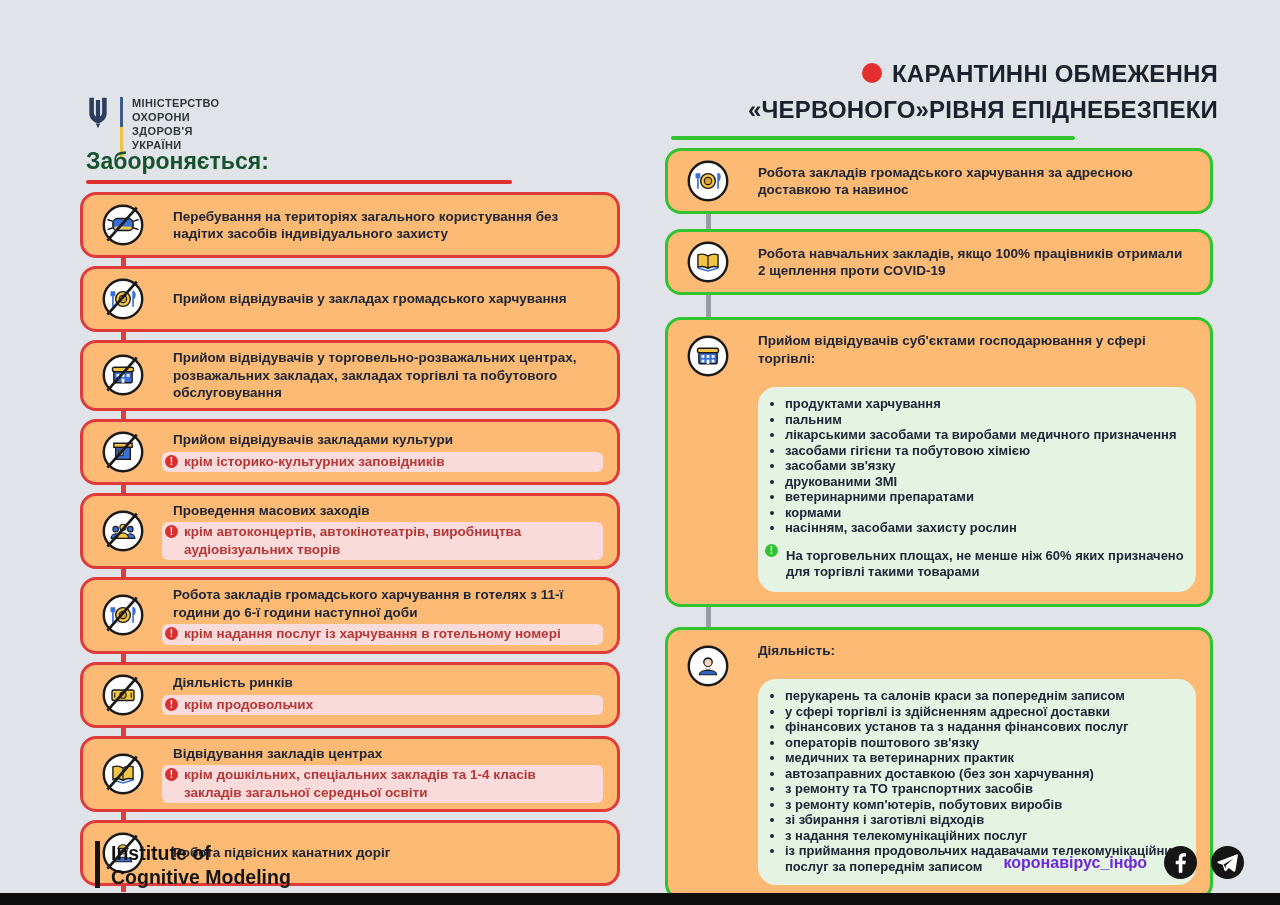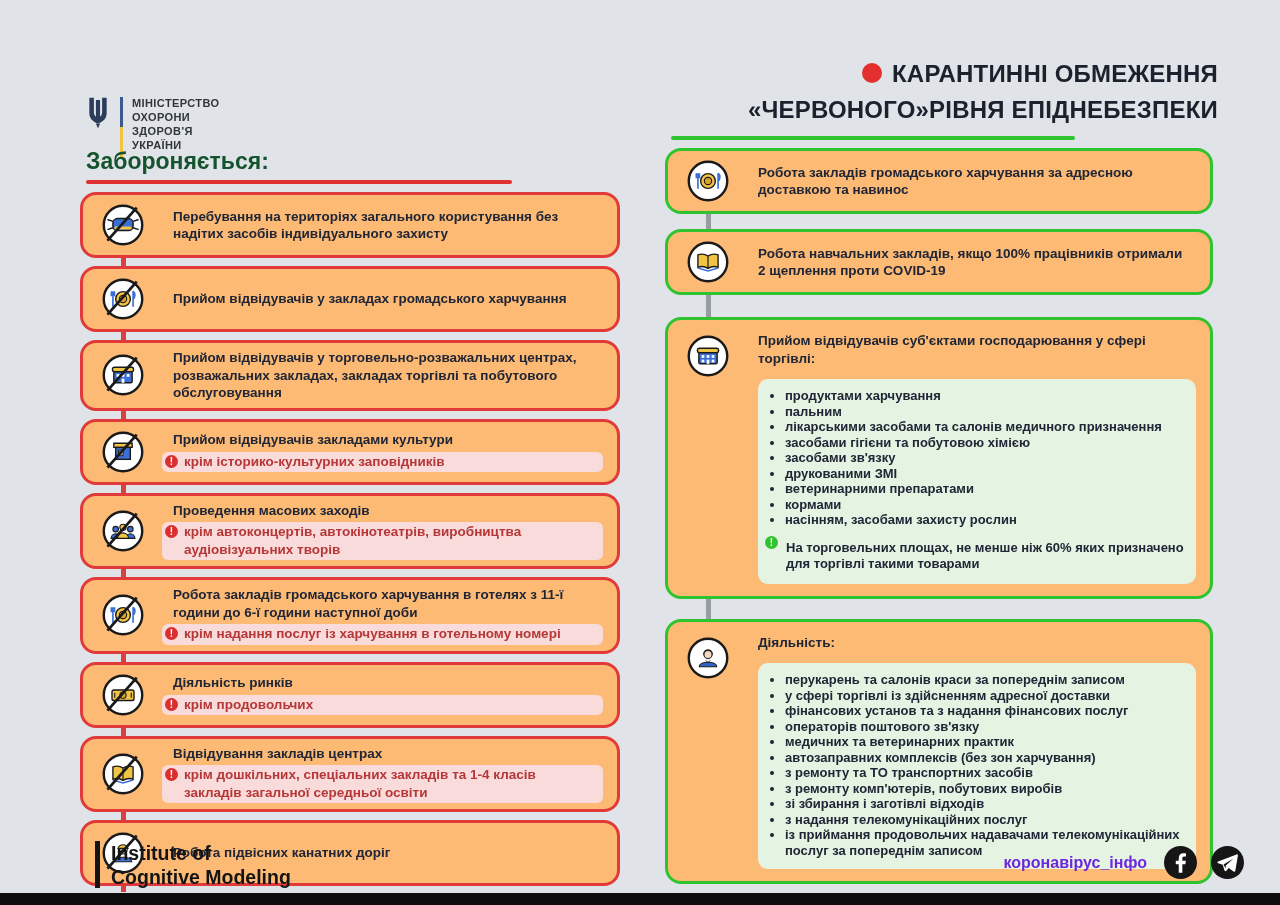--- a/index.html
+++ b/index.html
@@ -38,21 +38,21 @@
   .conn.grey{background:#989da3;}
   .icn-wrap{flex:none;width:44px;height:44px;margin:2px 12px 2px 8px;}
   .ctext{flex:1;font-size:13.5px;font-weight:700;color:#202636;line-height:17.5px;}
   .ctext .main{display:block;}
   .w430 .main{max-width:434px;}
   .exception{display:flex;align-items:flex-start;gap:6px;background:#f9dbdb;border-radius:6px;
     margin:3px 0 0 -11px;padding:1px 8px 2px 3px;color:#b53737;}
   .bang{flex:none;width:13px;height:13px;border-radius:50%;background:#d92f2f;color:#fff;
     font-size:10px;font-weight:700;text-align:center;line-height:13px;margin-top:2px;}
   .bang.g{background:#2fc42f;}
-  .panel{background:#e4f3e2;border-radius:10px;padding:9px 12px 11px 12px;margin-top:12px;max-width:452px;box-sizing:border-box;}
+  .panel{background:#e4f3e2;border-radius:18px;padding:9px 12px 11px 12px;margin-top:20px;max-width:452px;box-sizing:border-box;}
   .panel ul{margin:0;padding-left:15px;}
   .panel li{font-size:13px;font-weight:700;color:#202636;line-height:15.5px;}
   .note{display:flex;gap:8px;margin-top:12px;font-size:13px;font-weight:700;color:#202636;line-height:16.5px;}
   .note .bang{margin-top:-4px;margin-left:-5px;}
   .footnote{margin-top:11px;background:#fff;border:3px solid #2fc42f;border-radius:16px;
     padding:12px 18px;font-size:13px;font-weight:400;color:#2a2f3a;line-height:18px;max-width:540px;box-sizing:border-box;}
 
   
   .institute{position:absolute;left:95px;top:841px;display:flex;gap:11px;}
   .institute .bar{width:5px;height:47px;background:#141414;}
@@ -317,21 +317,21 @@
             <rect x="28" y="28" width="3" height="3" fill="#fff"></rect>
           <rect x="22.5" y="28" width="3" height="4.5" fill="#fff"></rect>
         </svg>
       </span>
       <div class="ctext">
         <span class="main">Прийом відвідувачів суб'єктами господарювання у сфері торгівлі:</span>
         <div class="panel">
           <ul>
             <li>продуктами харчування</li>
             <li>пальним</li>
-            <li>лікарськими засобами та салонів медичного призначення</li>
+            <li>лікарськими засобами та виробами медичного призначення</li>
             <li>засобами гігієни та побутовою хімією</li>
             <li>засобами зв'язку</li>
             <li>друкованими ЗМІ</li>
             <li>ветеринарними препаратами</li>
             <li>кормами</li>
             <li>насінням, засобами захисту рослин</li>
           </ul>
           <div class="note">
             <span class="bang g">!</span>
             <span style="max-width:400px;">На торговельних площах, не менше ніж 60% яких призначено для торгівлі такими товарами</span>
@@ -353,21 +353,21 @@
       </span>
       <div class="ctext">
         <span class="main">Діяльність:</span>
         <div class="panel">
           <ul>
             <li>перукарень та салонів краси за попереднім записом</li>
             <li>у сфері торгівлі із здійсненням адресної доставки</li>
             <li>фінансових установ та з надання фінансових послуг</li>
             <li>операторів поштового зв'язку</li>
             <li>медичних та ветеринарних практик</li>
-            <li>автозаправних комплексів (без зон харчування)</li>
+            <li>автозаправних доставкою (без зон харчування)</li>
             <li>з ремонту та ТО транспортних засобів</li>
             <li>з ремонту комп'ютерів, побутових виробів</li>
             <li>зі збирання і заготівлі відходів</li>
             <li>з надання телекомунікаційних послуг</li>
             <li style="max-width:400px;">із приймання продовольчих надавачами телекомунікаційних послуг за попереднім записом</li>
           </ul>
         </div>
       </div>
     </div>
   </div>

